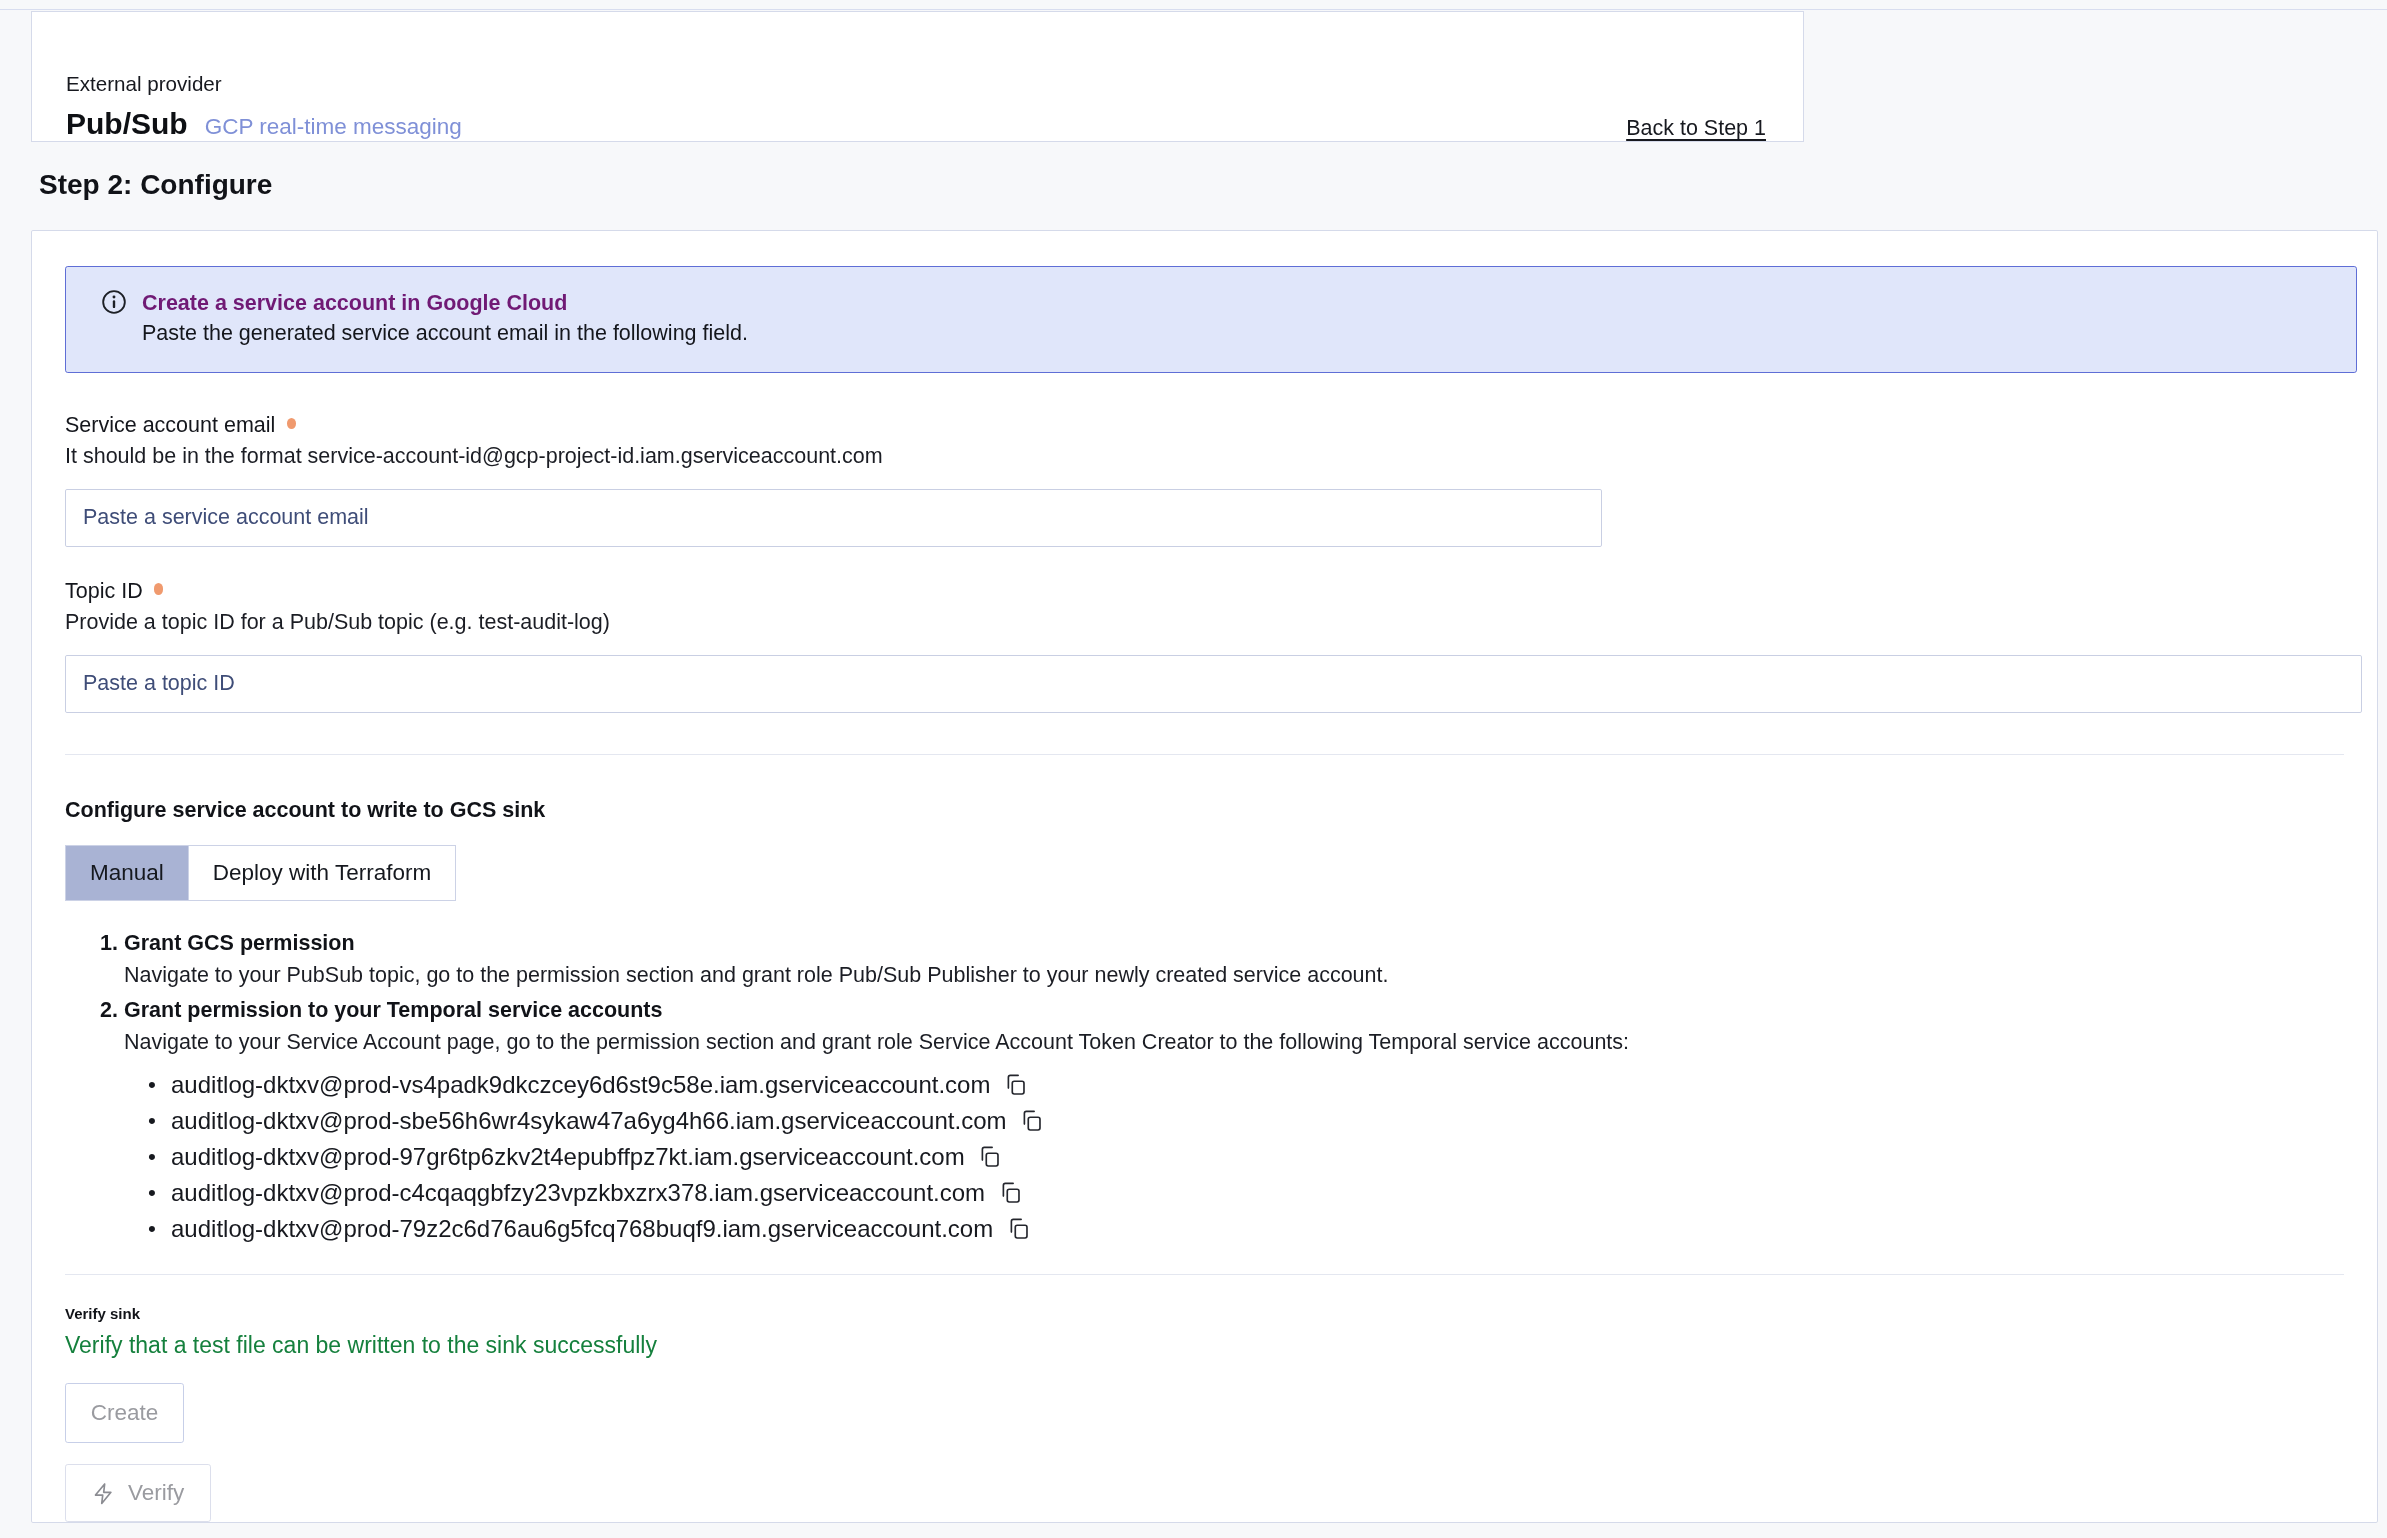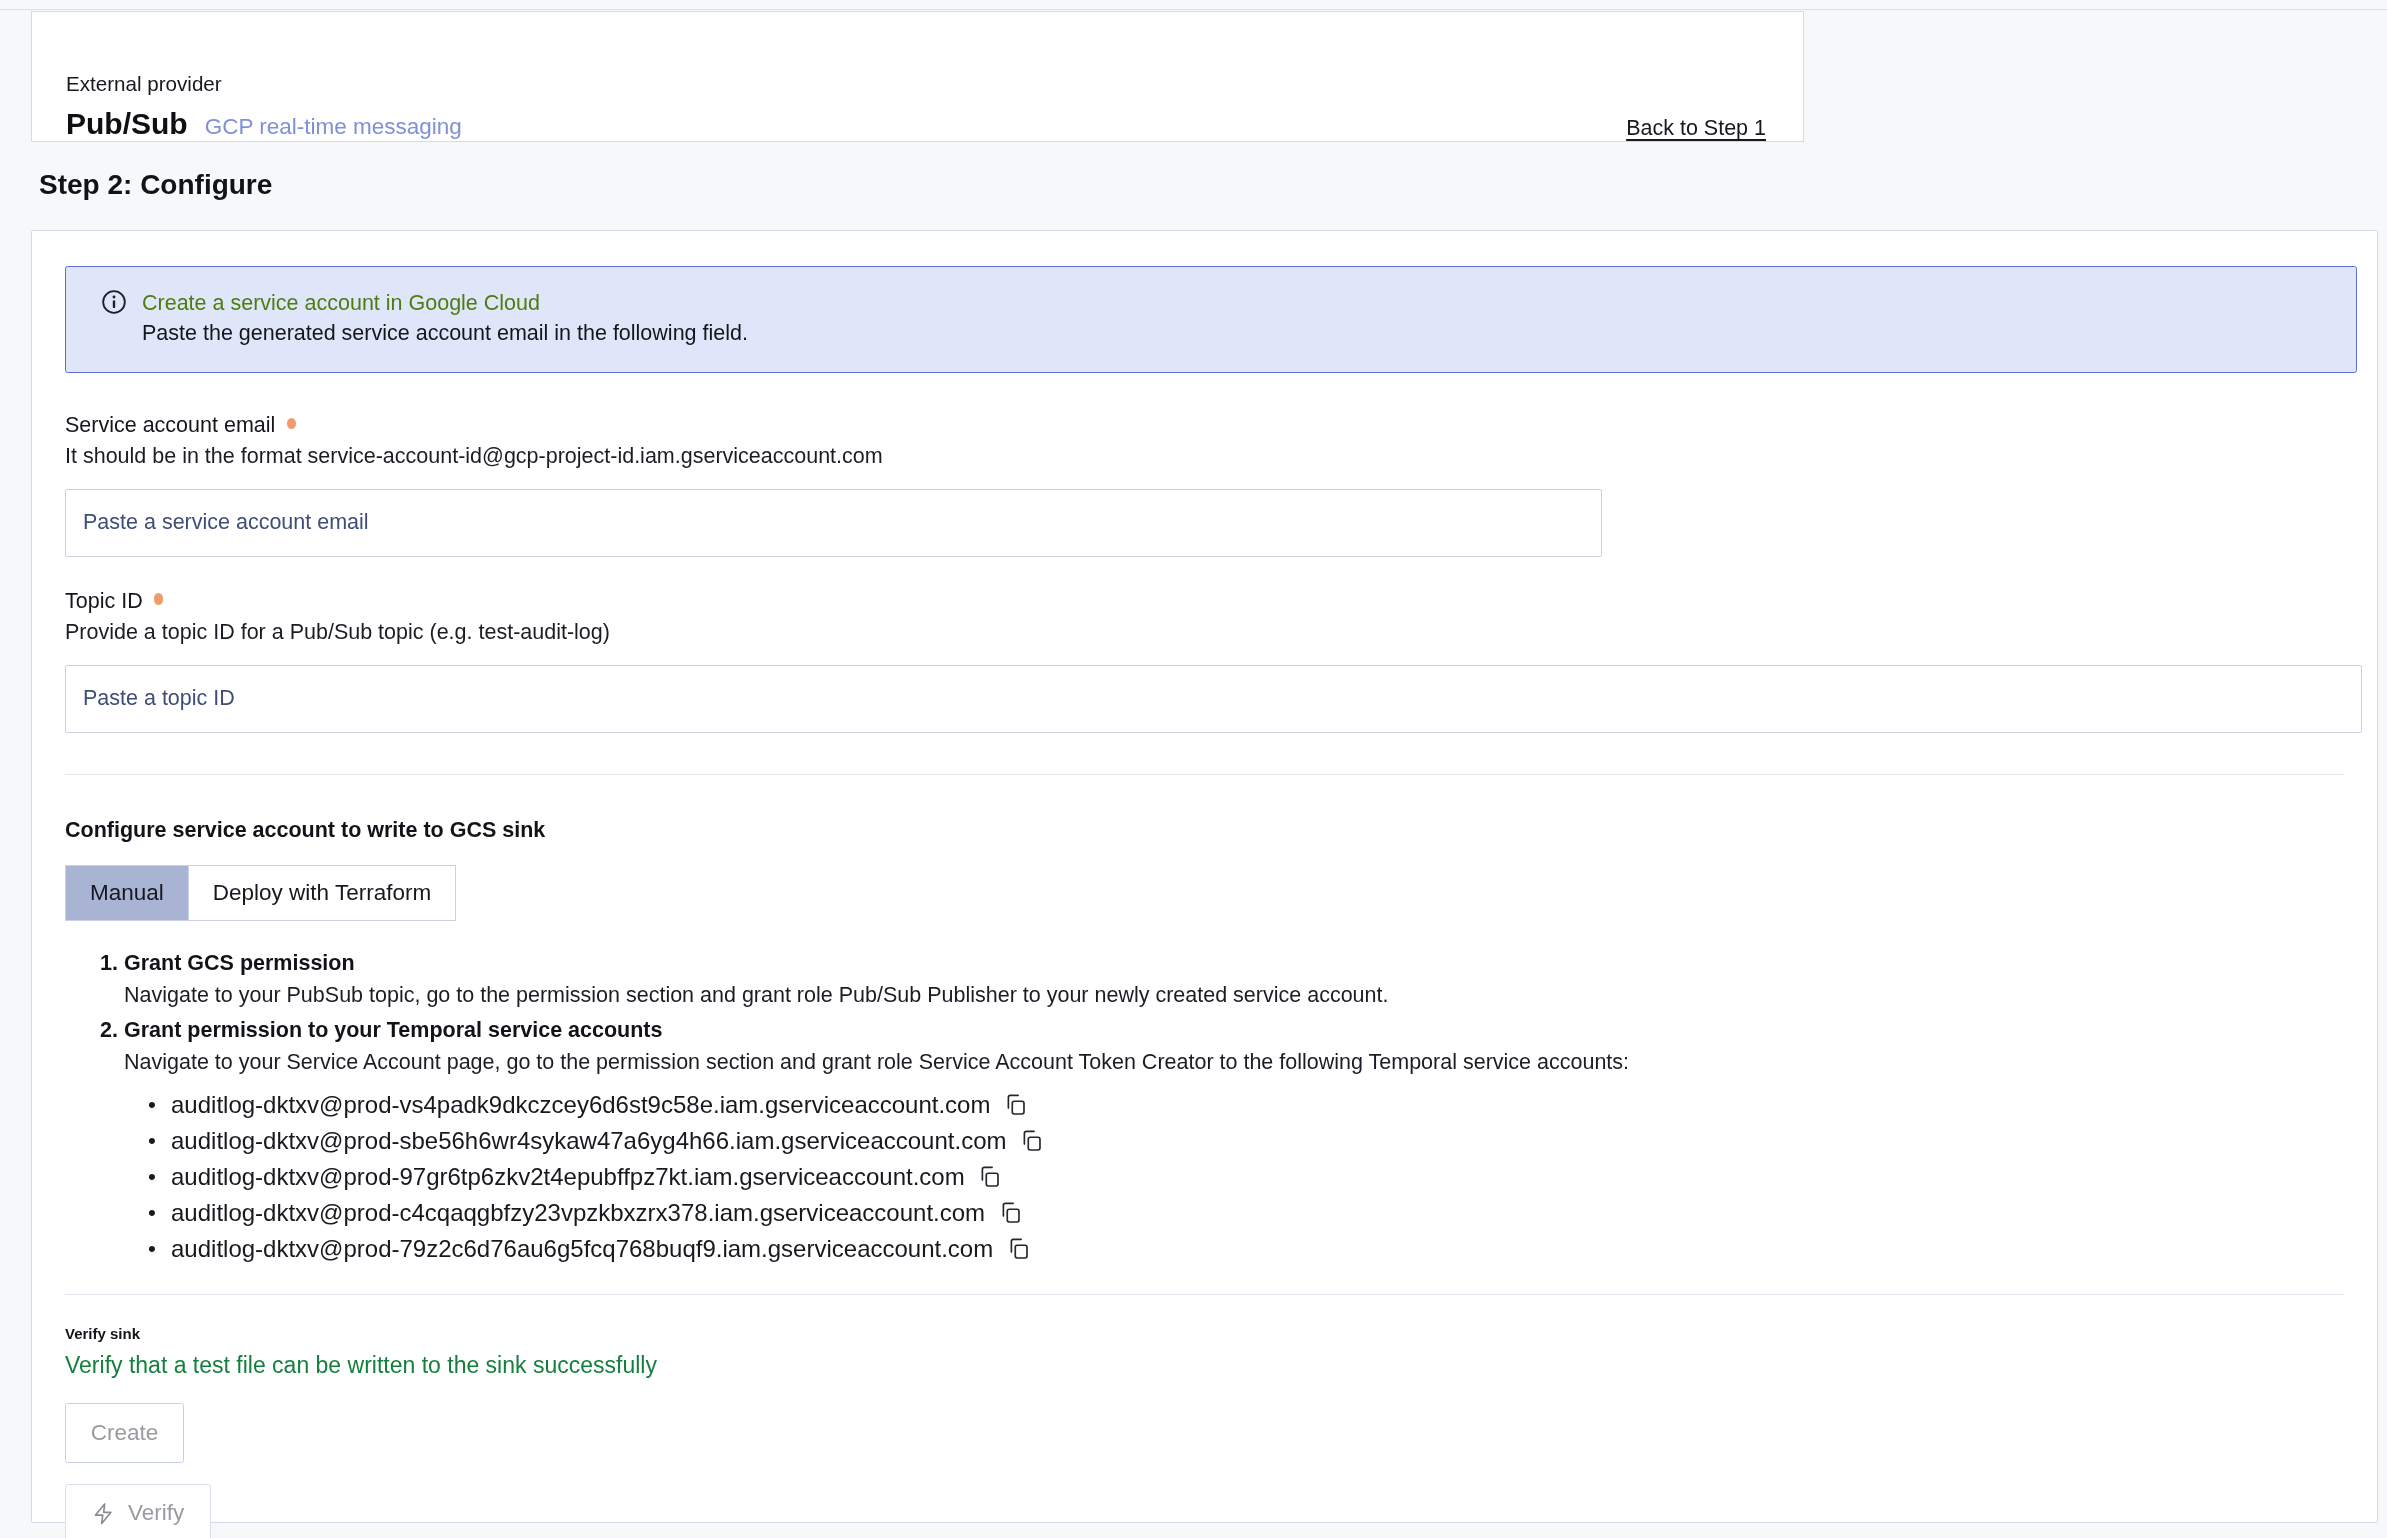--- a/index.html
+++ b/index.html
@@ -59,35 +59,35 @@
   .banner {
     width:2292px; height:107px;
     background:#e0e6fa;
     border:1.9px solid #5f6ed6;
     border-radius:2.8px;
     padding:20.6px 19px 0 35px;
     display:flex; align-items:flex-start; gap:15px;
   }
   .banner-icon { flex:0 0 auto; width:26px; height:26px; margin-top:1.9px; color:#1d2026; }
   .banner-icon svg { width:26px; height:26px; display:block; }
-  .banner-title { font-size:21.5px; line-height:30px; font-weight:400; color:#4d7c0f; }
+  .banner-title { font-size:21.5px; line-height:30px; font-weight:700; color:#701a75; }
   .banner-desc { font-size:21.5px; line-height:30px; color:#14161c; }
 
   
   .field-label-row { display:flex; align-items:center; gap:11.2px; margin-top:38px; }
   .field-label-row.tight { margin-top:30px; }
   .field-label { font-size:21.5px; line-height:28px; font-weight:500; color:#14161c; }
   .req-dot {
     width:9.4px; height:11.2px; border-radius:50%;
     background:#f09a6e; display:inline-block; margin-top:-3.7px;
   }
   .field-helper { font-size:21.5px; line-height:28px; color:#1b1d24; margin-top:2.8px; }
   .text-input {
     display:block;
-    height:68px;
+    height:58px;
     border:0.9px solid #c9cfe3;
     border-radius:1.9px;
     background:#fff;
     font-family:"Liberation Sans","DejaVu Sans",sans-serif;
     font-size:21.5px; color:#14161c;
     padding:0 17px;
     margin-top:19px;
     outline:none;
   }
   .text-input::placeholder { color:#3f4d78; opacity:1; }

